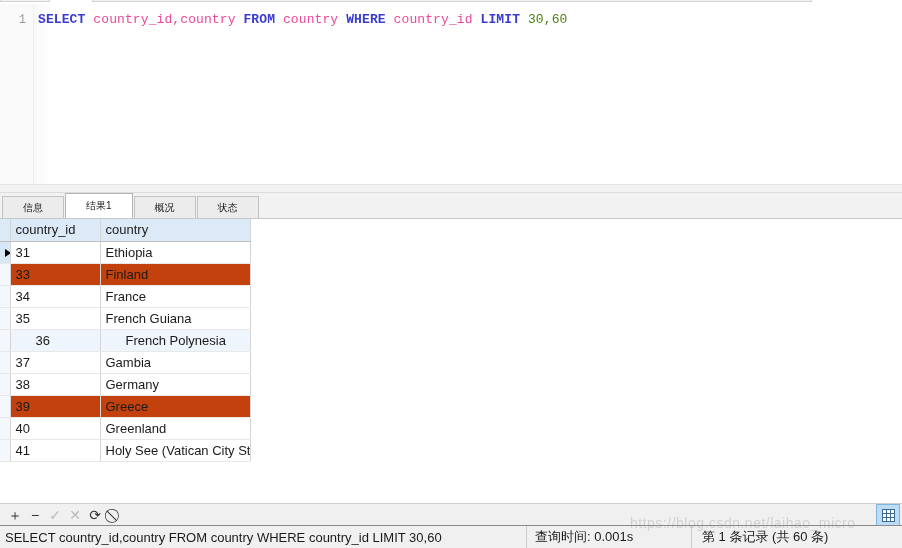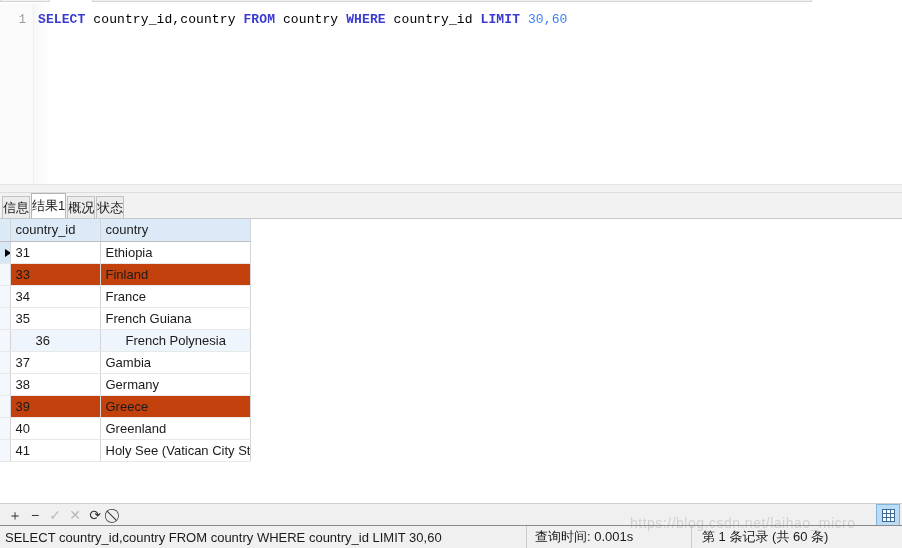--- a/index.html
+++ b/index.html
@@ -74,22 +74,22 @@
   .code-line {
     position: absolute;
     left: 38px; top: 8px;
     white-space: pre;
     font-family: "Liberation Mono", "DejaVu Sans Mono", monospace;
     font-size: 13px;
     line-height: 16px;
     letter-spacing: .1px;
   }
   .tok-kw  { color: #3a3ad0; font-weight: bold; }
-  .tok-id  { color: #000000; text-align: right; }
-  .tok-num { color: #3b82f6; }
+  .tok-id  { color: #ec4899; text-align: right; }
+  .tok-num { color: #4d7c0f; }
 
   
   .splitter {
     flex: 0 0 9px;
     background: #f2f2f2;
     border-top: 1px solid #e3e3e3;
     border-bottom: 1px solid #dcdcdc;
   }
 
   
@@ -99,23 +99,23 @@
     background: #f2f2f2;
     display: flex;
     align-items: flex-end;
     padding-left: 2px;
     border-bottom: 1px solid #c8c8c8;
   }
   .tab {
     position: relative;
     height: 22px;
     line-height: 21px;
-    padding: 0 0;
+    padding: 0 20px;
     margin-right: 1px;
-    font-size: 13px;
+    font-size: 10px;
     color: #1a1a1a;
     background: #ececec;
     border: 1px solid #c2c2c2;
     border-bottom: none;
     cursor: default;
     white-space: nowrap;
   }
   .tab.active {
     background: #ffffff;
     border-color: #b4b4b4;

